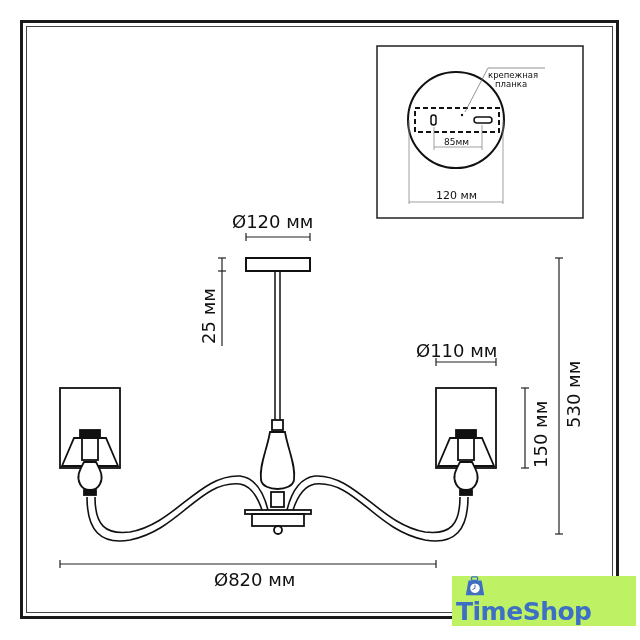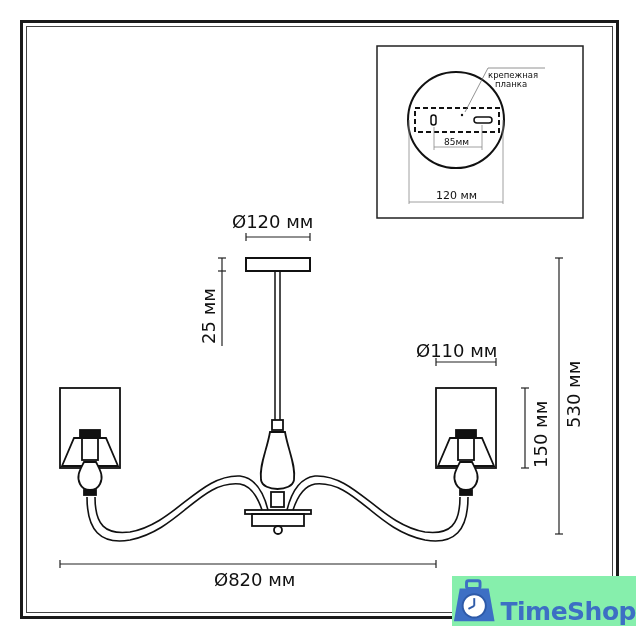--- a/index.html
+++ b/index.html
@@ -1,21 +1,21 @@
 <!DOCTYPE html>
 <html><head>
 <meta charset="utf-8">
 <style>
   html,body{margin:0;padding:0;background:#fff;}
   body{width:640px;height:640px;position:relative;overflow:hidden;font-family:"DejaVu Sans","Liberation Sans",sans-serif;}
   .frame-outer{position:absolute;left:20px;top:20px;width:593px;height:593px;border:3px solid #1a1a1a;}
   .frame-inner{position:absolute;left:26px;top:26px;width:585px;height:585px;border:1px solid #444;}
   svg.drawing{position:absolute;left:0;top:0;width:640px;height:640px;}
   .lbl{font-family:"DejaVu Sans","Liberation Sans",sans-serif;fill:#111;}
-  .logo{position:absolute;left:452px;top:576px;width:184px;height:50px;background:#86efac;display:flex;align-items:flex-end;}
+  .logo{position:absolute;left:452px;top:576px;width:184px;height:50px;background:#bef264;display:flex;align-items:flex-start;flex-direction:column;}
   .logo-text{font-family:"DejaVu Sans","Liberation Sans",sans-serif;font-size:25px;font-weight:bold;color:#3d6fc4;margin-left:4px;letter-spacing:-0.5px;}
 </style>
 </head>
 <body>
 
 <div class="frame-outer"></div>
 <div class="frame-inner"></div>
 
 <svg class="drawing" viewBox="0 0 640 640">
 

